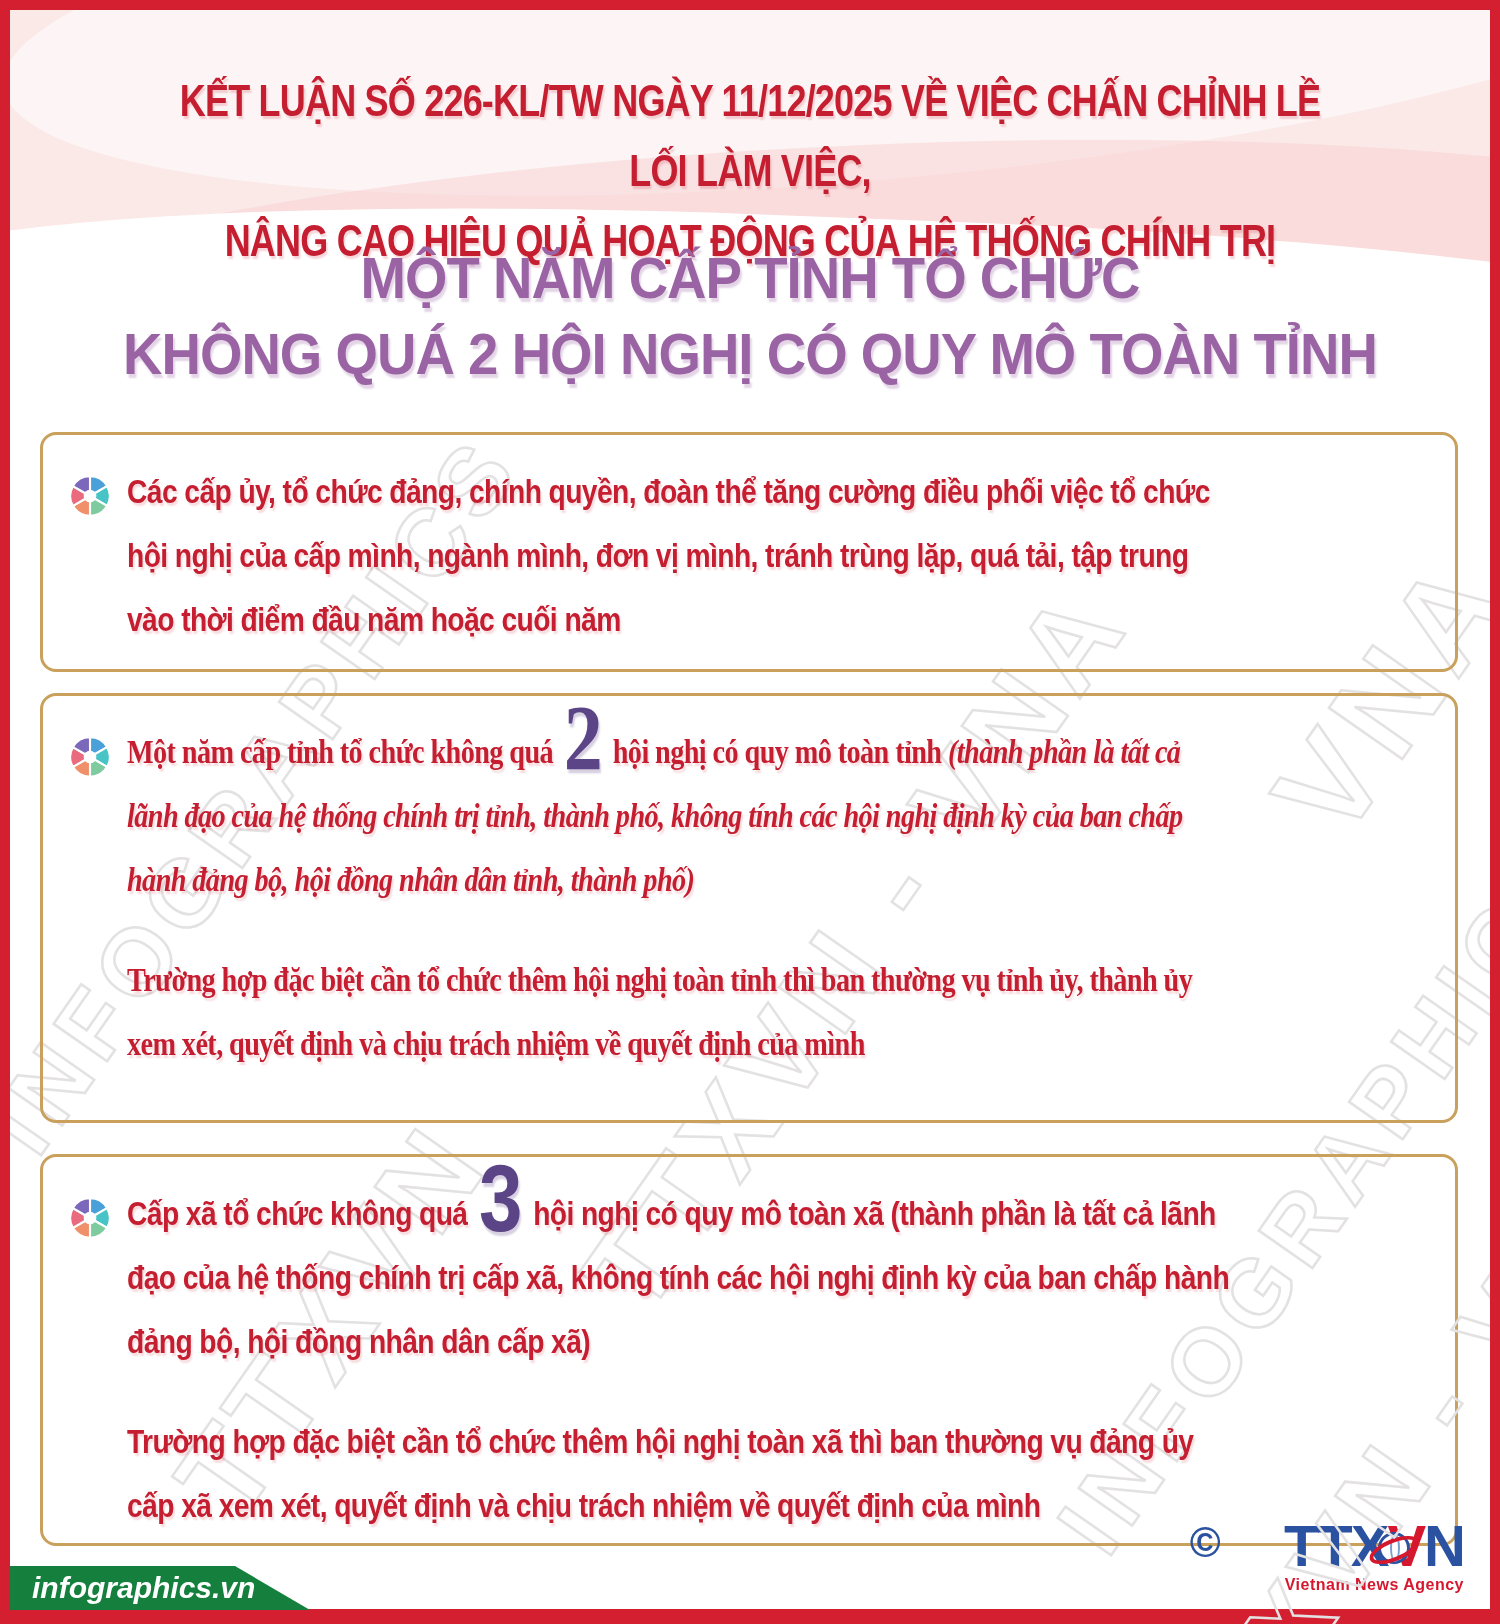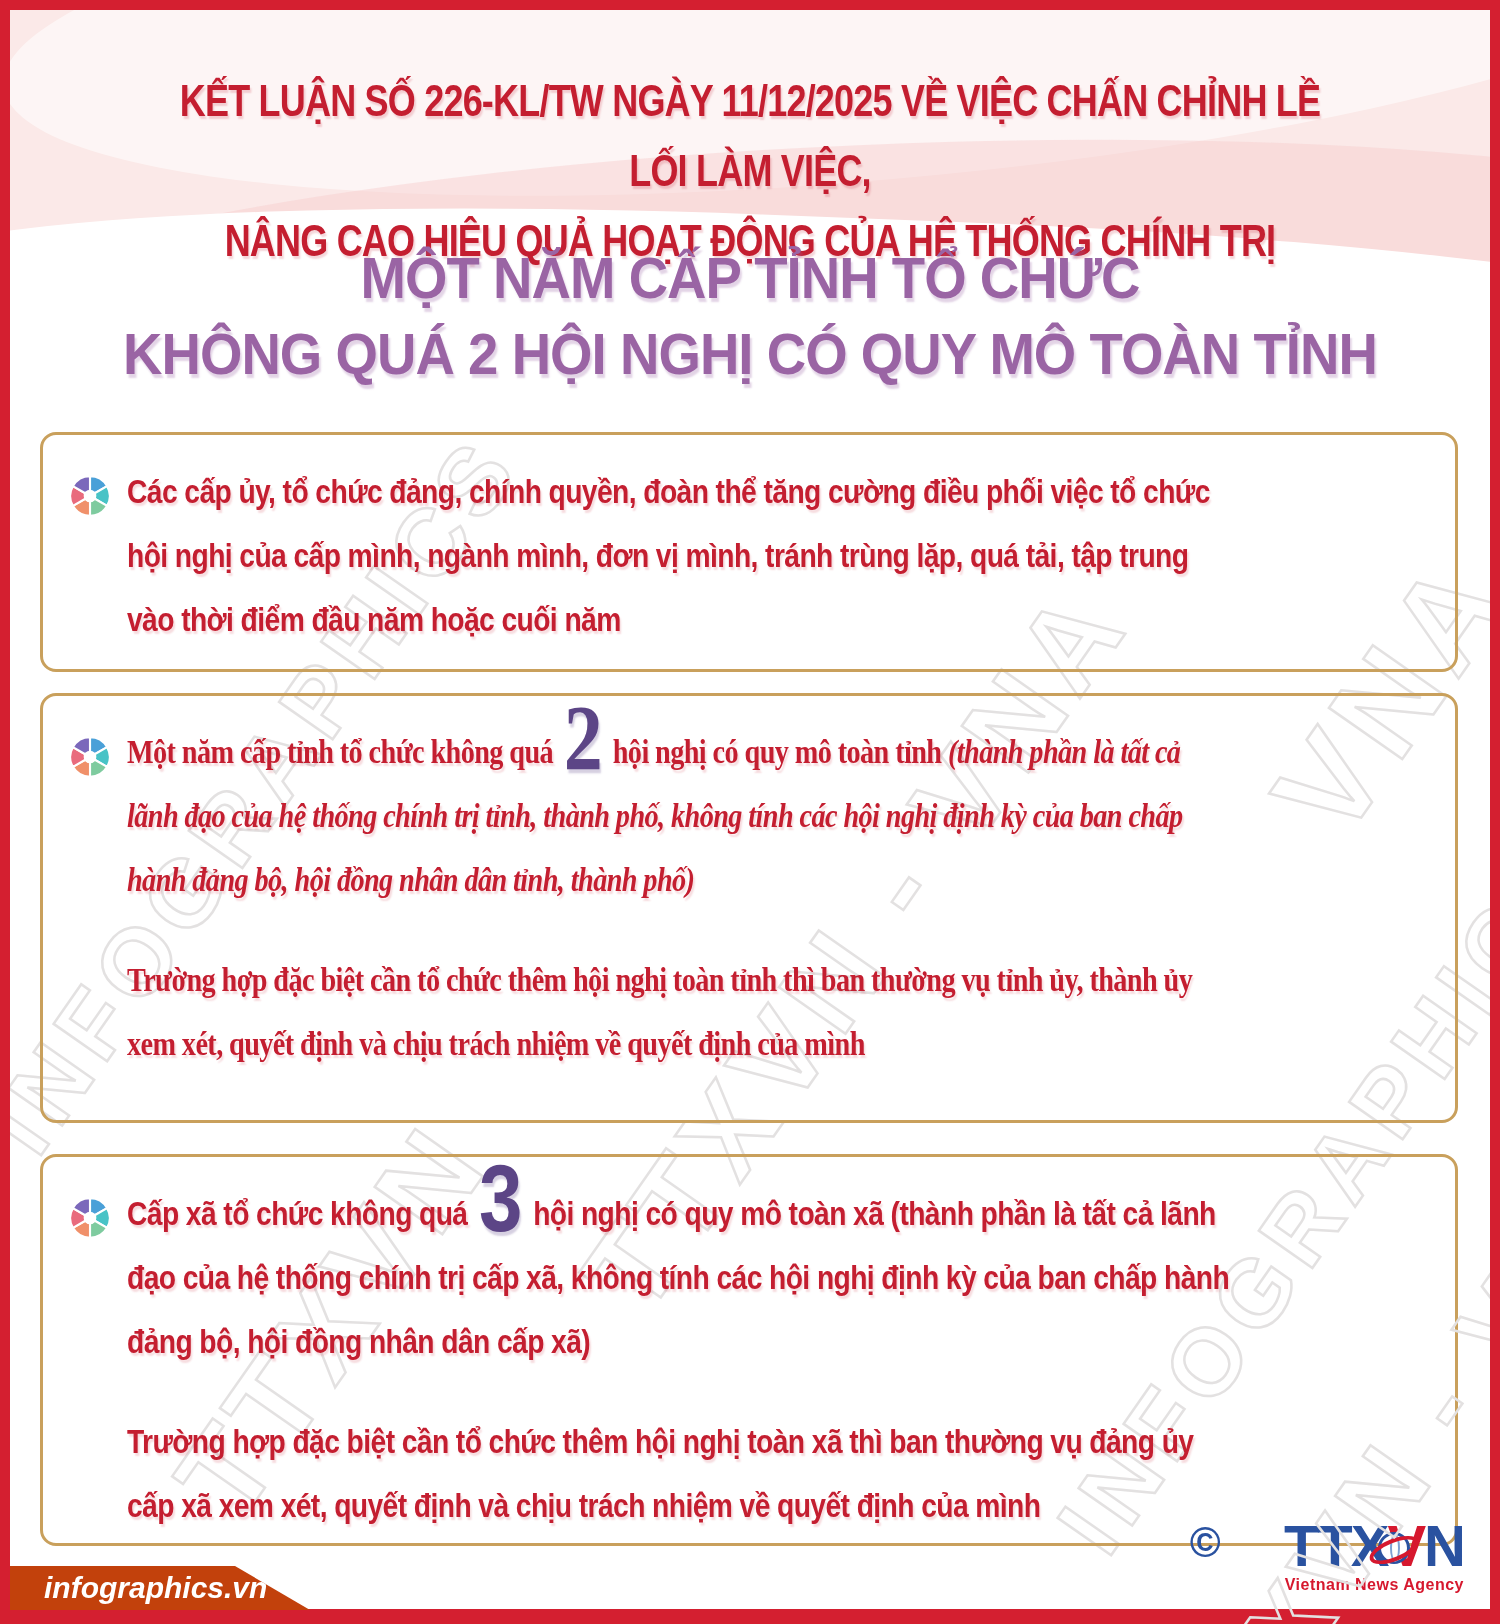--- a/index.html
+++ b/index.html
@@ -40,23 +40,23 @@
   .box-text{margin-top:24px;width:1568px;transform:scaleX(.83);transform-origin:left top;
     font-size:34px;line-height:64px;font-weight:bold;color:#c41e30;letter-spacing:-.7px;
     text-shadow:2px 3px 2px rgba(196,30,48,.16);}
   .para{margin:0;}
   .para + .para{margin-top:36px;}
   .seg-italic{font-style:italic;}
   .seg-bignum{font-size:94px;line-height:0;color:#5c4586;vertical-align:-6px;padding:0 5px;
     text-shadow:2px 4px 2px rgba(92,69,134,.25);}
   
   .strip{position:absolute;left:0;right:0;bottom:0;height:15px;background:#d41f30;z-index:5;}
-  .banner{position:absolute;left:0;bottom:14px;width:310px;height:44px;background:#c2410c;z-index:6;
+  .banner{position:absolute;left:0;bottom:14px;width:310px;height:44px;background:#15803d;z-index:6;
     clip-path:polygon(0 0,235px 0,310px 100%,0 100%);
-    color:#fff;font-style:italic;font-weight:bold;font-size:30px;line-height:44px;padding-left:44px;box-sizing:border-box;}
+    color:#fff;font-style:italic;font-weight:bold;font-size:30px;line-height:44px;padding-left:32px;box-sizing:border-box;}
   .logo{position:absolute;right:36px;bottom:30px;z-index:6;display:flex;gap:16px;align-items:flex-start;}
   .copyright{color:#2a52a0;font-size:42px;font-weight:bold;line-height:50px;}
   .logo-main{display:flex;flex-direction:column;align-items:flex-end;}
   .logo-letters{position:relative;font-size:58px;font-weight:bold;letter-spacing:-2px;color:#2a52a0;line-height:56px;}
   .logo-letters .v{color:#d6182e;}
   .globe{position:absolute;left:94px;top:14px;width:32px;height:32px;border-radius:50%;
     background:#fff;border:3px solid #2a52a0;box-sizing:border-box;}
   .globe::before{content:"";position:absolute;left:9px;top:-1px;width:10px;height:28px;border:2px solid #7da0d4;
     border-radius:50%;box-sizing:border-box;}
   .globe::after{content:"";position:absolute;left:-13px;top:4px;width:52px;height:22px;border:4px solid #d6182e;

